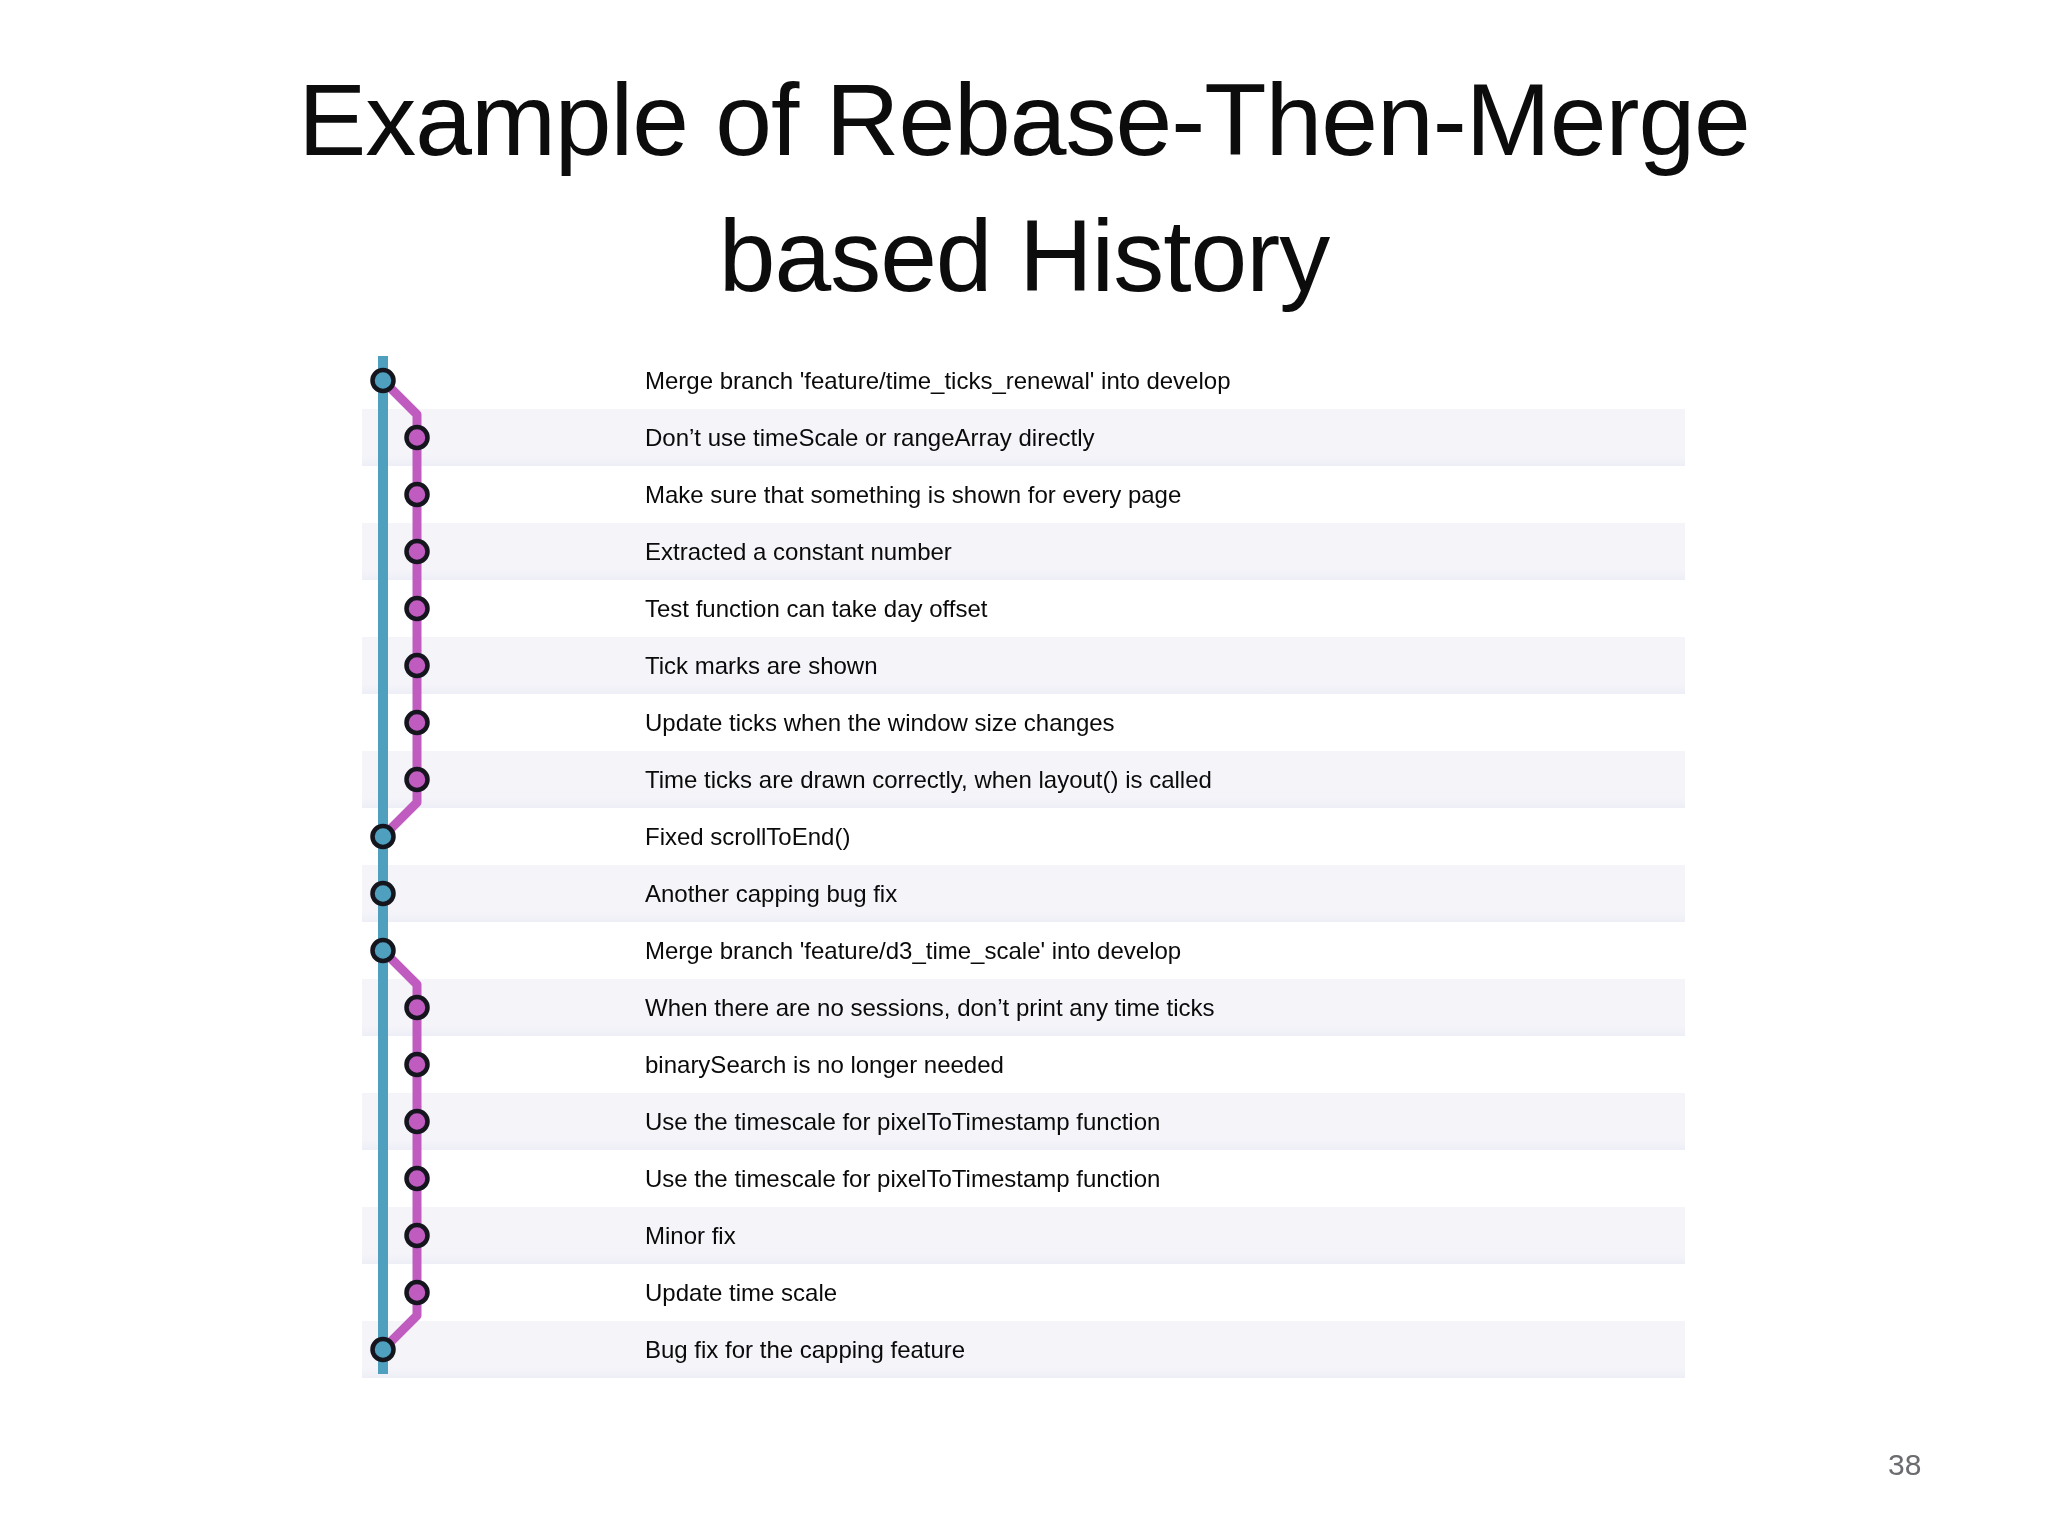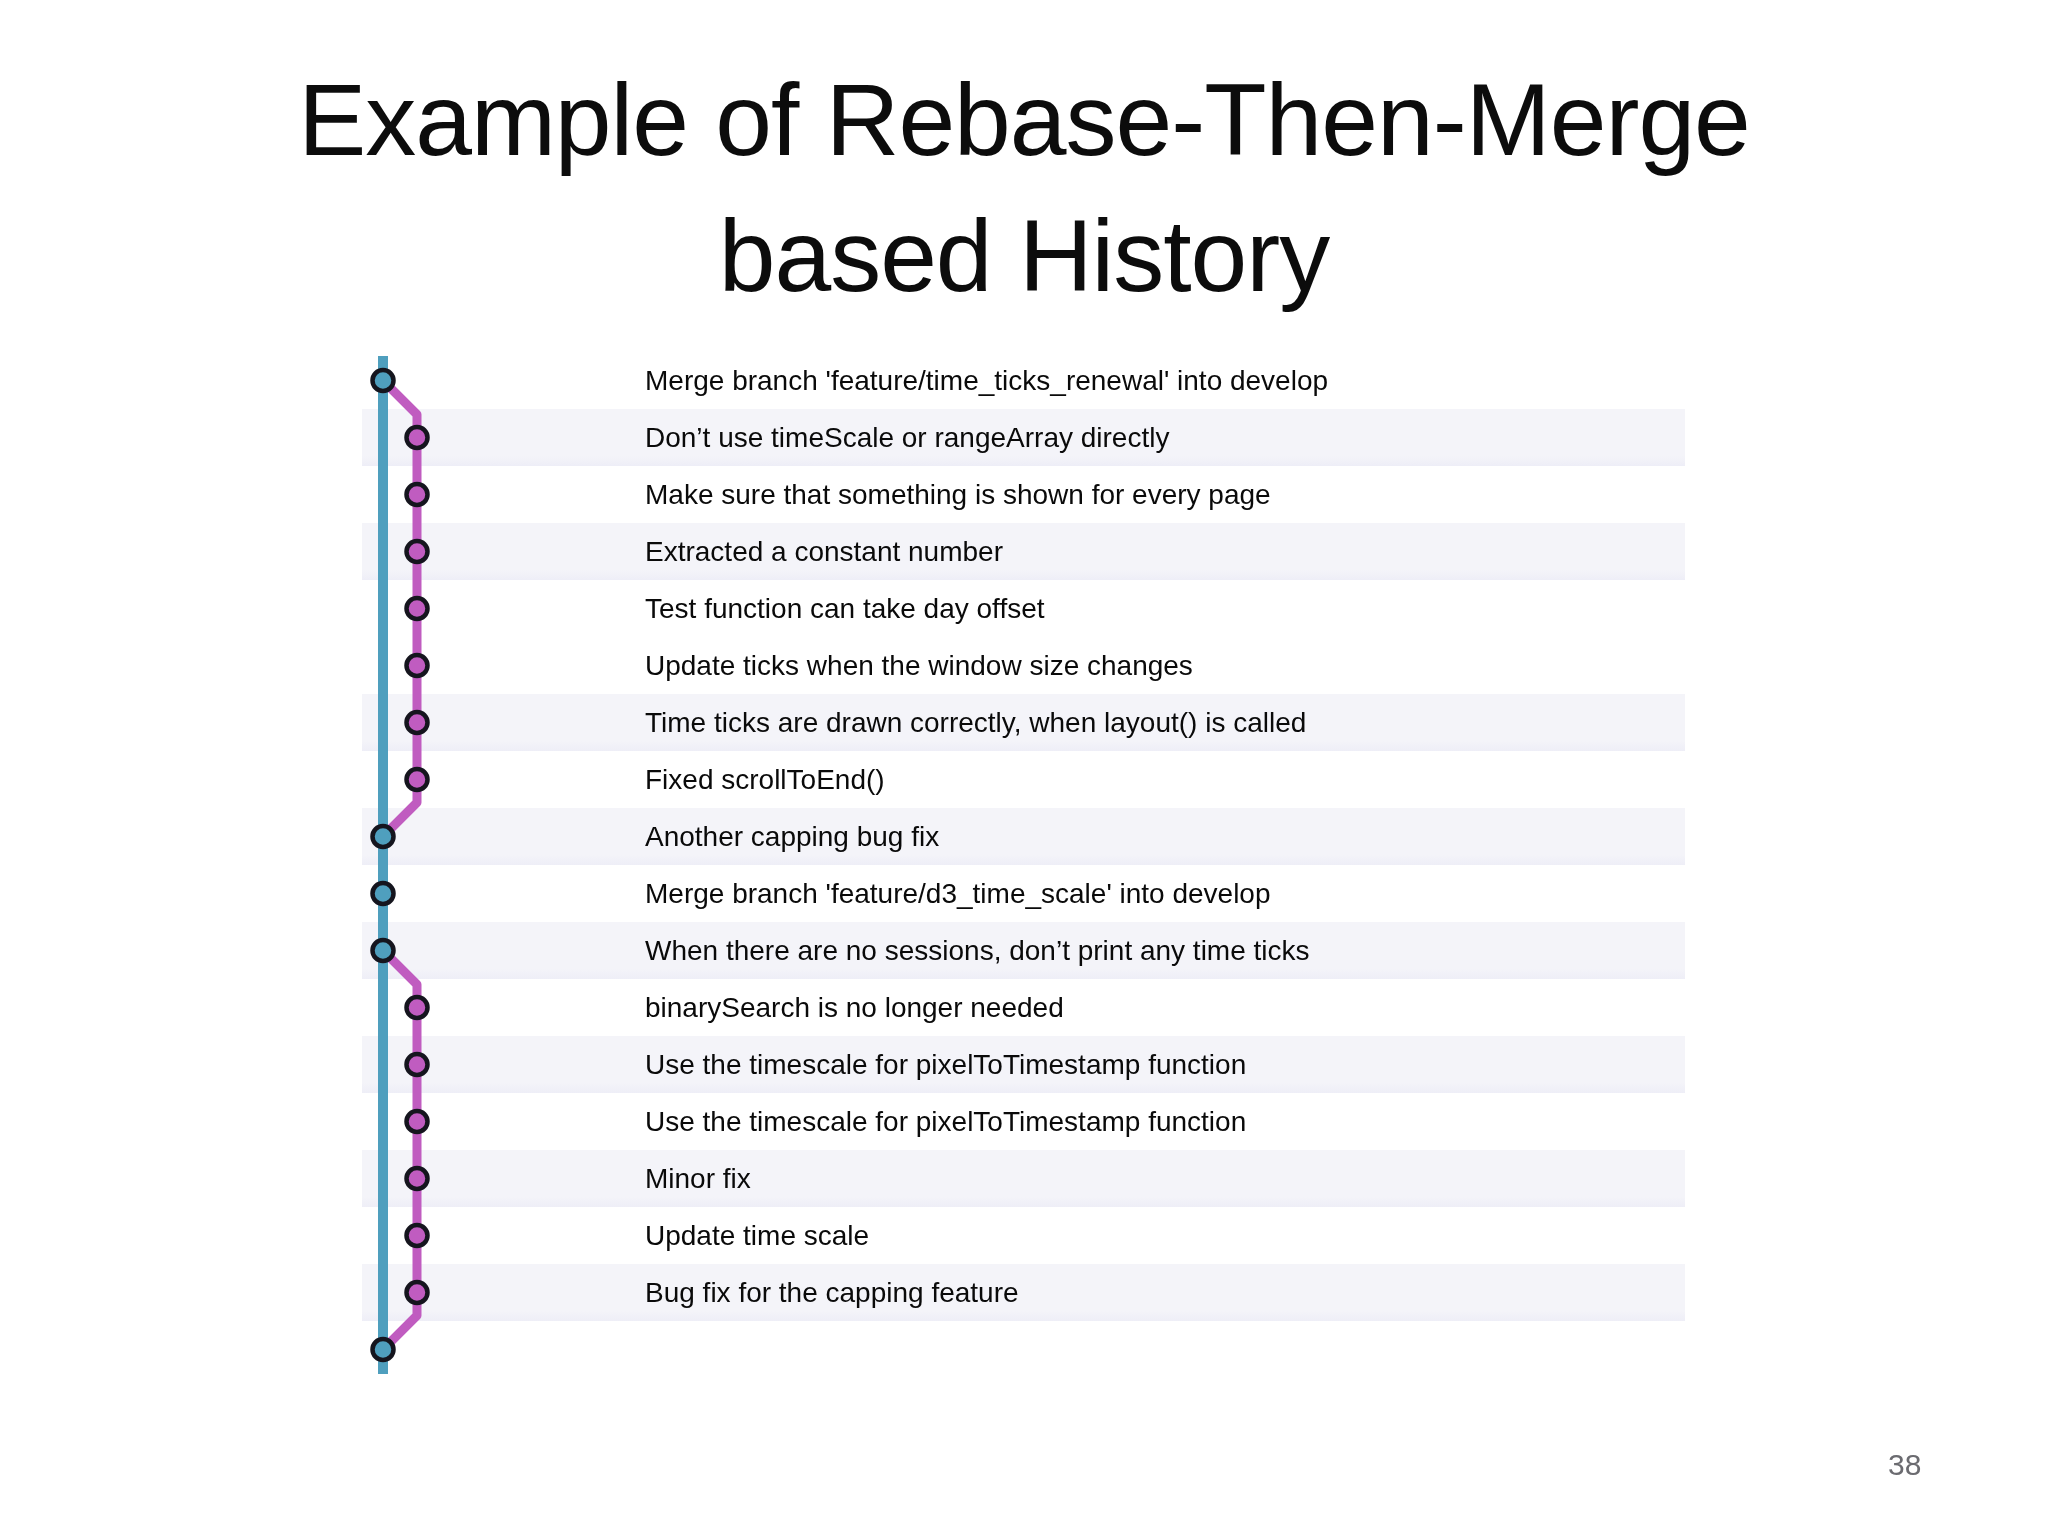--- a/index.html
+++ b/index.html
@@ -28,21 +28,21 @@
     position: absolute;
     left: 362px; top: 352px;
     width: 1323px;
   }
   .row {
     height: 57px;
     display: flex;
     align-items: center;
     padding-left: 283px;
     box-sizing: border-box;
-    font-size: 28px;
+    font-size: 24px;
     color: #0a0a0a;
     white-space: nowrap;
   }
   .row.stripe {
     background: linear-gradient(#f4f4f9 0%, #f4f4f9 82%, #eeeef7 100%);
   }
   .graph-svg {
     position: absolute;
     left: 0; top: 0;
     pointer-events: none;
@@ -72,20 +72,23 @@
         <span>Don’t use timeScale or rangeArray directly</span>
       </div>
       <div class="row">
         <span>Make sure that something is shown for every page</span>
       </div>
       <div class="row stripe">
         <span>Extracted a constant number</span>
       </div>
       <div class="row">
         <span>Test function can take day offset</span>
+      </div>
+      <div class="row stripe">
+        <span>Tick marks are shown</span>
       </div>
       <div class="row">
         <span>Update ticks when the window size changes</span>
       </div>
       <div class="row stripe">
         <span>Time ticks are drawn correctly, when layout() is called</span>
       </div>
       <div class="row">
         <span>Fixed scrollToEnd()</span>
       </div>

